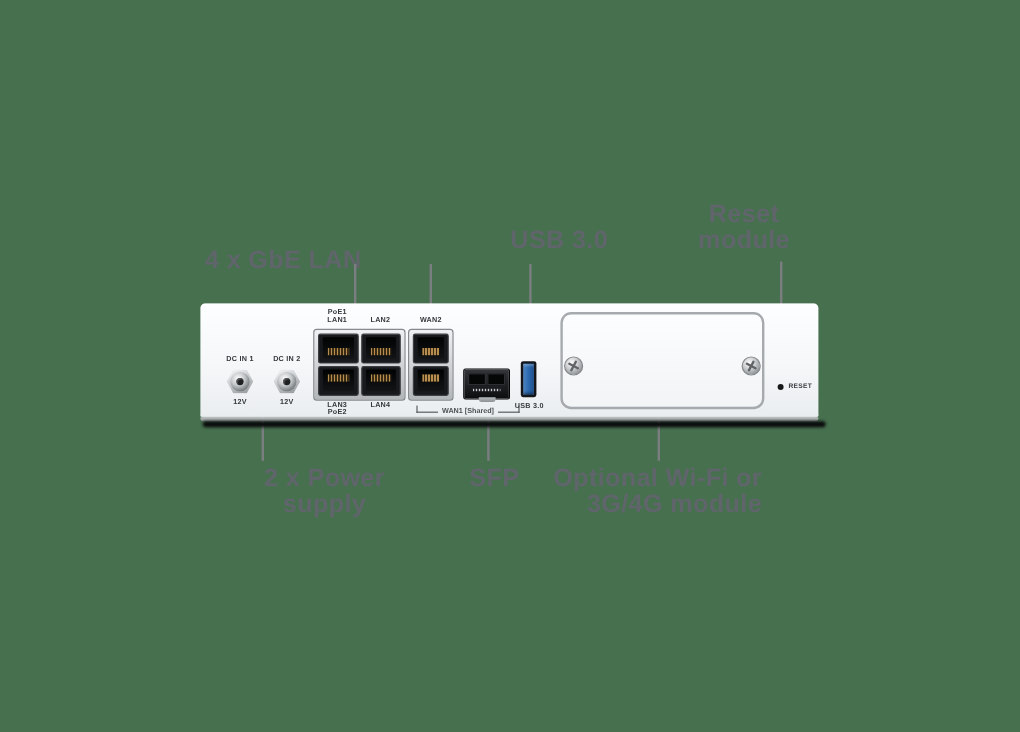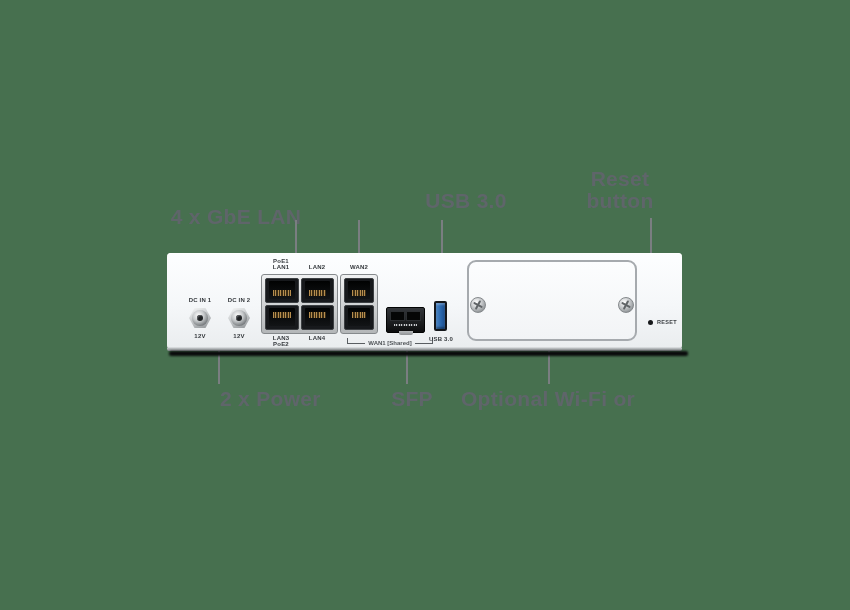--- a/index.html
+++ b/index.html
@@ -128,29 +128,31 @@
 </style>
 </head>
 <body>
 
 <div id="stage">
 
   <div class="callout" style="left:236px;top:206px;">4 x GbE LAN</div>
   <div class="callout" style="left:466px;top:190px;">USB 3.0</div>
   <div class="callout" style="left:620px;top:168px;">
     <div>Reset</div>
-    <div>button</div>
+    <div>module</div>
   </div>
 
   <div class="callout left-align" style="left:220px;top:388px;">
     <div>2 x Power</div>
+    <div>supply</div>
   </div>
   <div class="callout" style="left:412px;top:388px;">SFP</div>
   <div class="callout" style="left:548px;top:388px;text-align:right;">
     <div>Optional Wi-Fi or</div>
+    <div>3G/4G module</div>
   </div>
 
   <div class="lead" style="left:295px;top:220px;height:38px;"></div>
   <div class="lead" style="left:358px;top:220px;height:38px;"></div>
   <div class="lead" style="left:441px;top:220px;height:38px;"></div>
   <div class="lead" style="left:650px;top:218px;height:96px;"></div>
   <div class="lead" style="left:218px;top:344px;height:40px;"></div>
   <div class="lead" style="left:406px;top:347px;height:37px;"></div>
   <div class="lead" style="left:548px;top:343px;height:41px;"></div>
 

